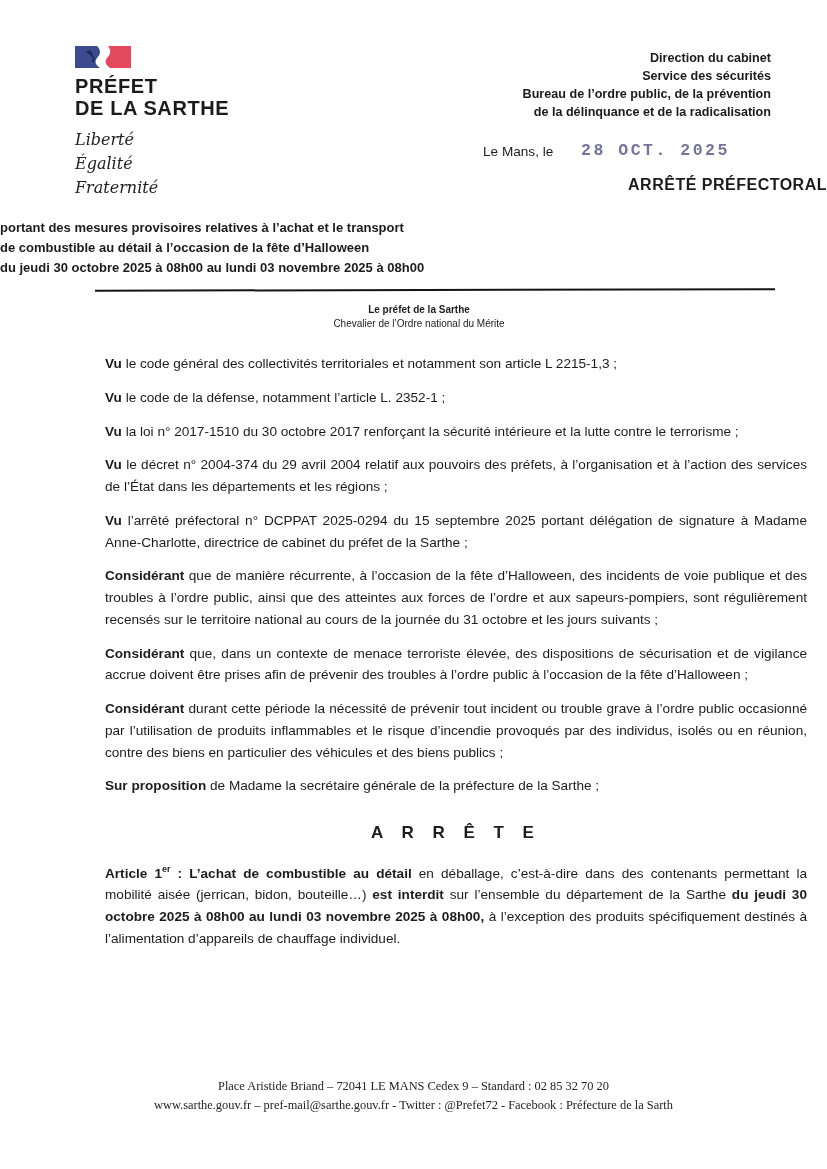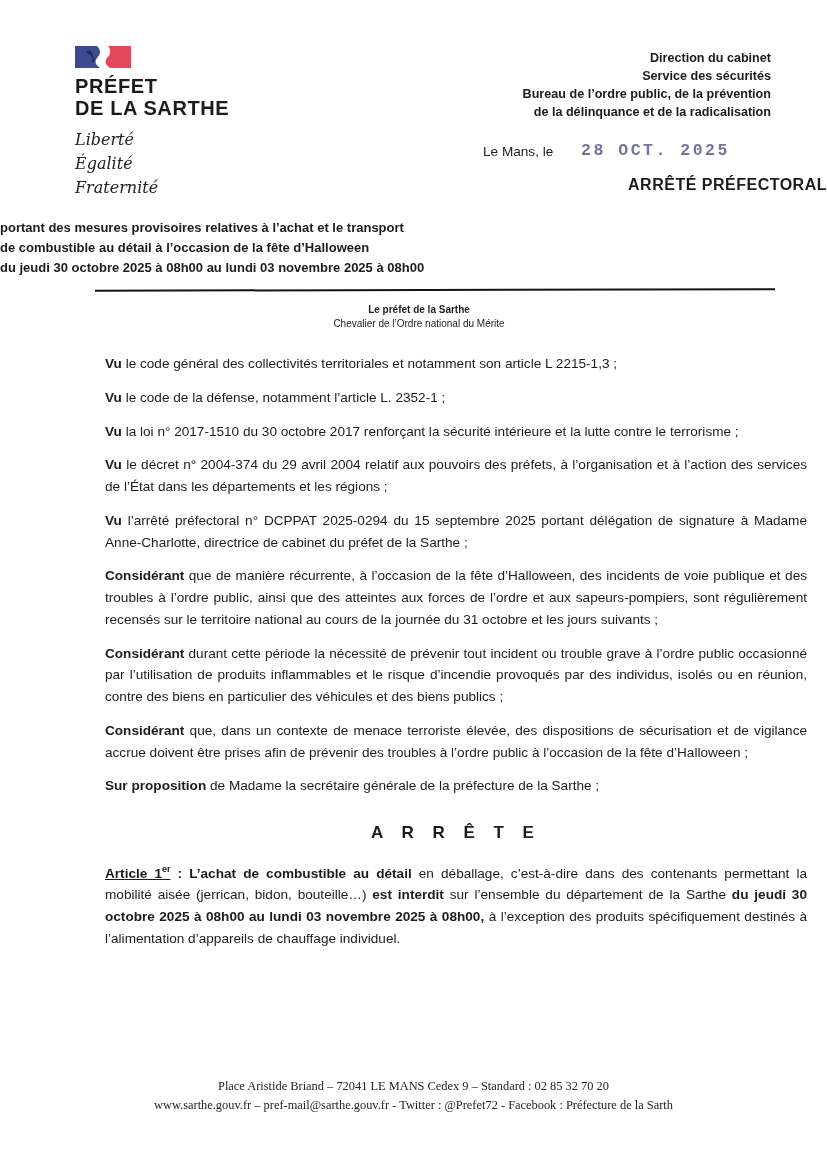--- a/index.html
+++ b/index.html
@@ -38,21 +38,21 @@
   .rule{position:absolute;left:95px;top:289px;width:680px;border:0;border-top:2.2px solid #141414;margin:0;transform:rotate(-0.12deg);}
   .authority{position:absolute;left:0;right:0;top:303px;text-align:center;font-size:10px;line-height:1.35;padding-left:11px;}
   .authority .l1{font-weight:700;}
 
   
   .body-text{position:absolute;left:64px;top:353px;width:702px;font-size:13.6px;line-height:1.6;text-align:justify;margin-left:41px;}
   .body-text p{margin:0 0 12px 0;}
   .lead{font-weight:700;}
   .arrete-heading{margin:22px 0 16px 0 !important;text-align:center;font-weight:700;font-size:17px;letter-spacing:7px;}
   .b{font-weight:700;}
-  .art-label{font-weight:700;text-decoration:underline;}
+  .art-label{font-weight:700;}
   .art-label sup{font-size:9px;}
 
   
   .footer{
     position:absolute;left:0;right:0;top:1077px;text-align:center;
     font-family:"Liberation Serif","DejaVu Serif",serif;
     font-size:12.4px;line-height:1.5;color:#232323;
   }
 </style>
 </head>
@@ -103,22 +103,22 @@
   </div>
 
   <div class="body-text">
 
     <p><span class="lead">Vu</span><span> le code général des collectivités territoriales et notamment son article L 2215-1,3 ;</span></p>
     <p><span class="lead">Vu</span><span> le code de la défense, notamment l’article L. 2352-1 ;</span></p>
     <p><span class="lead">Vu</span><span> la loi n° 2017-1510 du 30 octobre 2017 renforçant la sécurité intérieure et la lutte contre le terrorisme ;</span></p>
     <p><span class="lead">Vu</span><span> le décret n° 2004-374 du 29 avril 2004 relatif aux pouvoirs des préfets, à l’organisation et à l’action des services de l’État dans les départements et les régions ;</span></p>
     <p><span class="lead">Vu</span><span> l’arrêté préfectoral n° DCPPAT 2025-0294 du 15 septembre 2025 portant délégation de signature à Madame Anne-Charlotte, directrice de cabinet du préfet de la Sarthe ;</span></p>
     <p><span class="lead">Considérant</span><span> que de manière récurrente, à l’occasion de la fête d’Halloween, des incidents de voie publique et des troubles à l’ordre public, ainsi que des atteintes aux forces de l’ordre et aux sapeurs-pompiers, sont régulièrement recensés sur le territoire national au cours de la journée du 31 octobre et les jours suivants ;</span></p>
+    <p><span class="lead">Considérant</span><span> que, dans un contexte de menace terroriste élevée, des dispositions de sécurisation et de vigilance accrue doivent être prises afin de prévenir des troubles à l’ordre public à l’occasion de la fête d’Halloween ;</span></p>
     <p><span class="lead">Considérant</span><span> durant cette période la nécessité de prévenir tout incident ou trouble grave à l’ordre public occasionné par l’utilisation de produits inflammables et le risque d’incendie provoqués par des individus, isolés ou en réunion, contre des biens en particulier des véhicules et des biens publics ;</span></p>
-    <p><span class="lead">Considérant</span><span> que, dans un contexte de menace terroriste élevée, des dispositions de sécurisation et de vigilance accrue doivent être prises afin de prévenir des troubles à l’ordre public à l’occasion de la fête d’Halloween ;</span></p>
     <p><span class="lead">Sur proposition</span><span> de Madame la secrétaire générale de la préfecture de la Sarthe ;</span></p>
 
     <p class="arrete-heading">A R R Ê T E</p>
 
     <p>
       <span class="art-label"><span>Article 1</span><sup>er</sup></span><span class="b"> : L’achat de combustible au détail</span><span> en déballage, c’est-à-dire dans des contenants permettant la mobilité aisée (jerrican, bidon, bouteille…) </span><span class="b">est interdit</span><span> sur l’ensemble du département de la Sarthe </span><span class="b">du jeudi 30 octobre 2025 à 08h00 au lundi 03 novembre 2025 à 08h00,</span><span> à l’exception des produits spécifiquement destinés à l’alimentation d’appareils de chauffage individuel.</span>
     </p>
   </div>
 
   <div class="footer">

